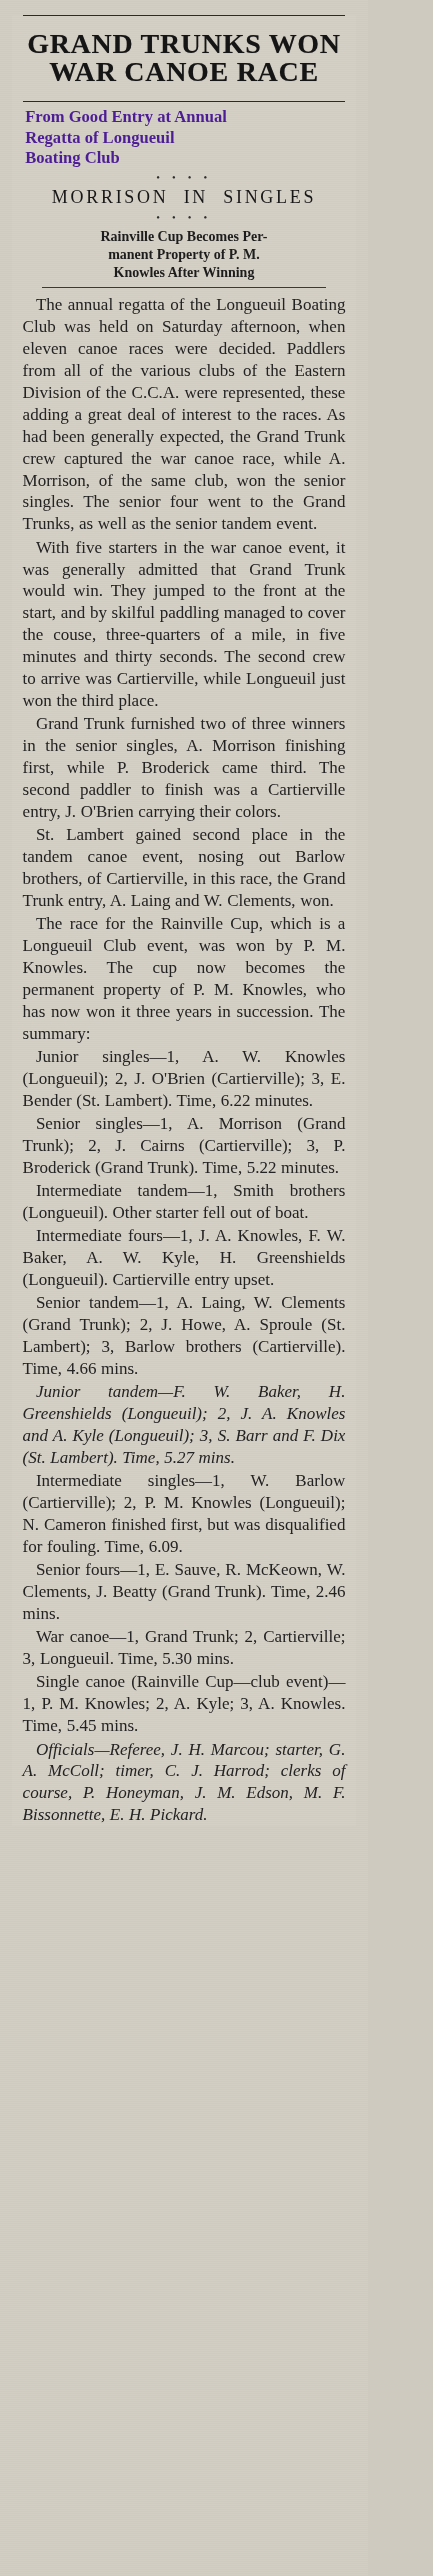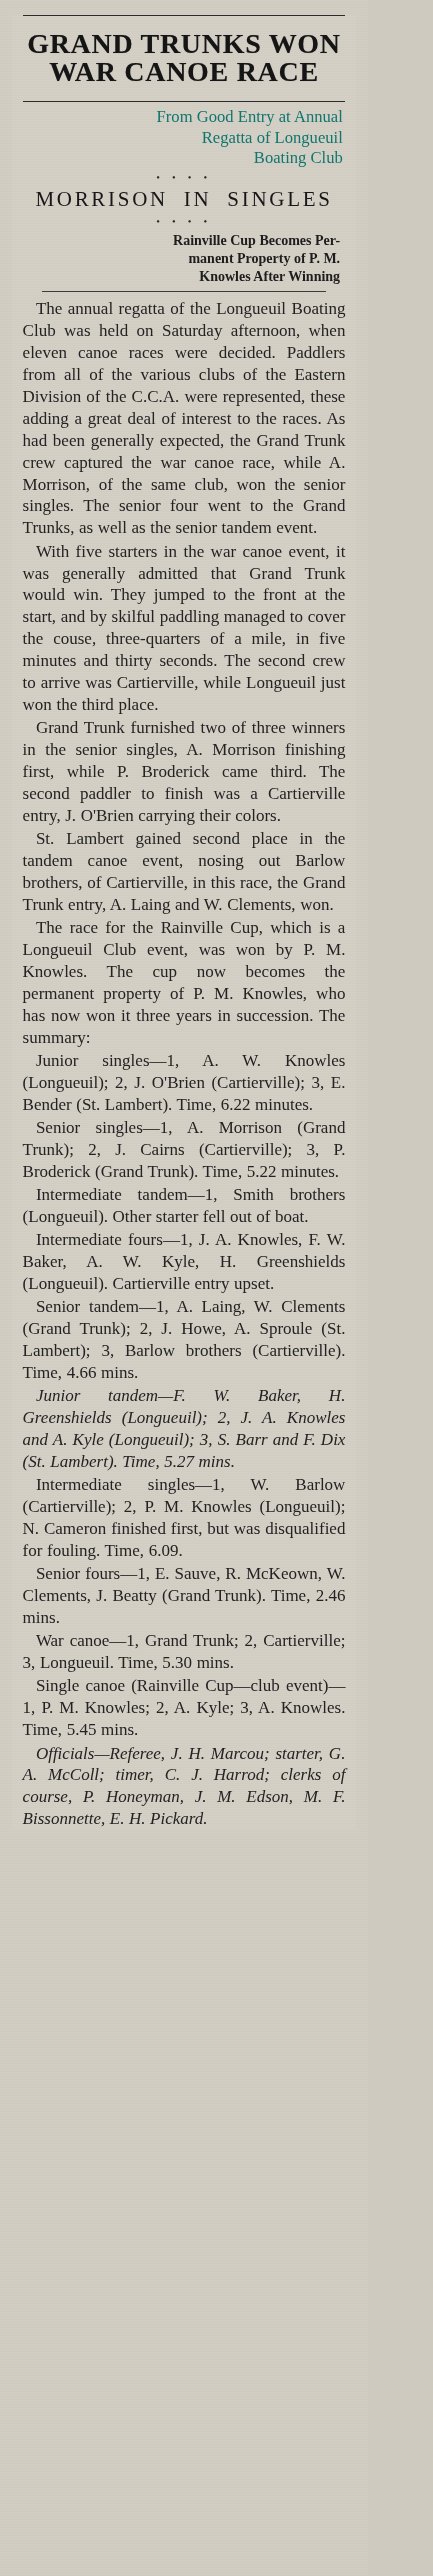--- a/index.html
+++ b/index.html
@@ -48,56 +48,55 @@
     color: #141414;
   }
   .headline .l1,
   .headline .l2 {
     display: block;
     font-size: 28px;
     letter-spacing: 0.7px;
     text-shadow: 0 0 0.7px rgba(0,0,0,0.35);
   }
   .subhead {
-    text-align: right;
+    text-align: left;
     font-size: 16.6px;
     line-height: 1.22;
-    font-weight: normal;
-    color: #0f766e;
+    font-weight: bold;
+    color: #4c1d95;
     margin: 4px 6.6px 2.7px 6.6px;
   }
   .subhead .sl {
     display: block;
   }
   .dots {
     text-align: center;
     letter-spacing: 4.7px;
     font-size: 10.6px;
     color: #2e2e2e;
     margin: 4px 0 2.7px 0;
   }
   .kicker {
     text-align: center;
-    font-size: 21px;
+    font-size: 18px;
     font-weight: normal;
     letter-spacing: 2.7px;
     color: #161616;
     margin: 4px 0 2.7px 0;
     word-spacing: 8px;
   }
   .deck {
     text-align: center;
     font-size: 14px;
     line-height: 1.26;
     color: #1c1c1c;
     margin: 5.3px 9.3px 4px 9.3px;
   }
   .deck .dl {
     display: block;
-    text-align: right;
   }
   .body {
     margin-top: 6.6px;
     padding: 0 4px;
   }
   .body p {
     margin: 0 0 1.3px 0;
     font-size: 17px;
     line-height: 1.29;
     text-align: justify;

